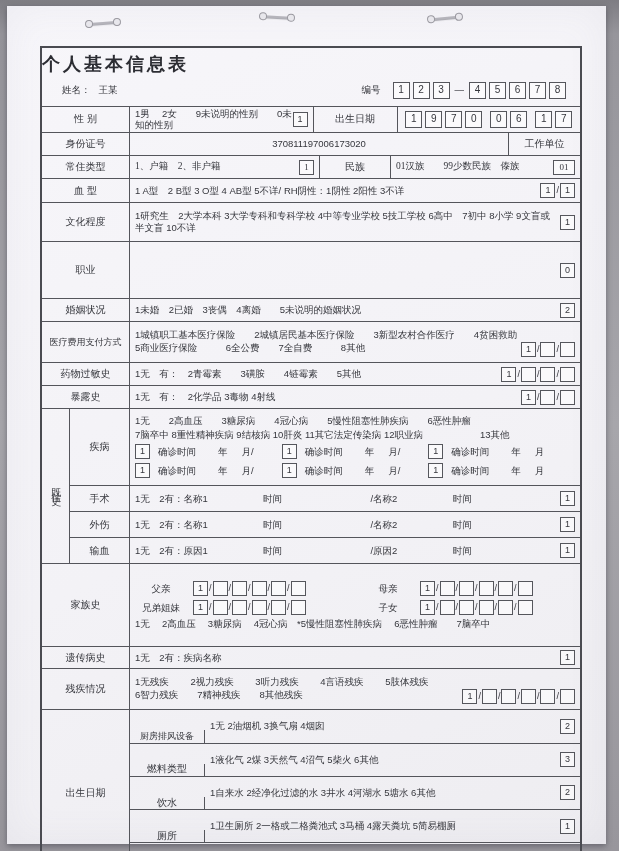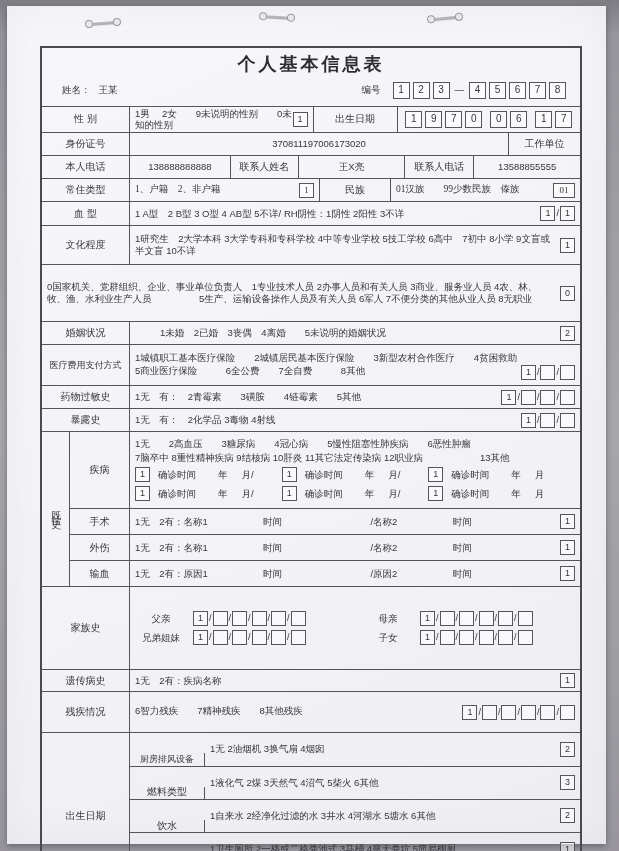--- a/index.html
+++ b/index.html
@@ -42,21 +42,21 @@
   .vbox.wide{width:20px;}
   .bbox{
     width:15px;height:15px;border:1px solid #55565c;flex:none;
     display:inline-flex;align-items:center;justify-content:center;
     font-size:10px;background:rgba(255,255,255,.55);
   }
   .boxes{display:inline-flex;align-items:center;margin-left:auto;flex:none;}
   .sl{padding:0 1px;font-size:9px;}
   .gap8{margin-left:8px;} .gap3{margin-left:3px;}
   .vert{writing-mode:vertical-lr;text-orientation:upright;letter-spacing:4px;font-size:10px;margin:auto;}
-  .title-block{padding:5px 0 2px;text-align:center;}
+  .title-block{padding:5px 0 2px;}
   .title{font-size:18px;font-weight:bold;letter-spacing:3px;color:#2c2d33;}
   .nameline{display:flex;align-items:center;padding:4px 14px 7px 20px;}
   .seg{display:flex;align-items:center;flex:1;}
   .seg .yl{margin-left:22px;} .seg .ml{margin-left:14px;}
   .sp1{flex:1.0;} .sp2{flex:1.6;}
   .famgrid{display:grid;grid-template-columns:1fr 1fr;row-gap:4px;column-gap:14px;padding:2px 0;}
   .fam{display:flex;align-items:center;}
   .fam .fname{width:52px;text-align:center;flex:none;}
   .optline{display:block;padding:1px 0;}
 </style>
@@ -113,28 +113,20 @@
         <span class="bbox gap3">7</span>
       </div>
     </div>
 
     <div class="row" style="min-height:22px;justify-content:center;">
       <div class="cell lab w88">身份证号</div>
       <div class="cell w137 fill" style="justify-content:center;">370811197006173020</div>
       <div class="cell lab w71">工作单位</div>
     </div>
 
-    <div class="row" style="min-height:22px;">
-      <div class="cell lab w88">本人电话</div>
-      <div class="cell w69 fill" style="justify-content:center;padding:1px 2px;">138888888888</div>
-      <div class="cell lab w68">联系人姓名</div>
-      <div class="cell w71 fill" style="justify-content:center;">王X亮</div>
-      <div class="cell lab w69">联系人电话</div>
-      <div class="cell fill" style="justify-content:center;">13588855555</div>
-    </div>
 
     <div class="row" style="min-height:22px;font-family:Liberation Serif, serif;">
       <div class="cell lab w88">常住类型</div>
       <div class="cell w137 fill">
         <span>1、户籍　2、非户籍</span>
         <span class="boxes">
             <span class="vbox">1</span>
           </span>
       </div>
       <div class="cell lab w71">民族</div>
@@ -162,29 +154,29 @@
       <div class="cell lab w88">文化程度</div>
       <div class="cell fill">
         <span style="flex:1;padding-right:8px;">1研究生　2大学本科 3大学专科和专科学校 4中等专业学校 5技工学校 6高中　7初中 8小学 9文盲或半文盲 10不详</span>
         <span class="boxes">
             <span class="vbox">1</span>
           </span>
       </div>
     </div>
 
     <div class="row" style="min-height:56px;">
-      <div class="cell fill">
-        <span style="flex:1;padding-right:8px;">0国家机关、党群组织、企业、事业单位负责人　1专业技术人员 2办事人员和有关人员 3商业、服务业人员 4农、林、牧、渔、水利业生产人员　　　　　5生产、运输设备操作人员及有关人员 6军人 7不便分类的其他从业人员 8无职业</span>
+      <div class="cell lab w88">职业</div>
+      <div class="cell fill">
         <span class="boxes">
             <span class="vbox">0</span>
           </span>
       </div>
     </div>
 
-    <div class="row" style="min-height:22px;gap:25px;">
+    <div class="row" style="min-height:22px;">
       <div class="cell lab w88">婚姻状况</div>
       <div class="cell fill">
         <span>1未婚　2已婚　3丧偶　4离婚　　5未说明的婚姻状况</span>
         <span class="boxes">
             <span class="vbox">2</span>
           </span>
       </div>
     </div>
 
     <div class="row" style="min-height:40px;">
@@ -398,36 +390,38 @@
                 <span class="vbox"></span>
                 <span class="sl">/</span>
                 <span class="vbox"></span>
                 <span class="sl">/</span>
                 <span class="vbox"></span>
                 <span class="sl">/</span>
                 <span class="vbox"></span>
             </span>
           </span>
         </div>
+        <span class="optline">1无　 2高血压　 3糖尿病　 4冠心病　*5慢性阻塞性肺疾病　 6恶性肿瘤　　7脑卒中</span>
       </div>
     </div>
 
     <div class="row" style="min-height:21px;">
       <div class="cell lab w88">遗传病史</div>
       <div class="cell fill">
         <span>1无　2有：疾病名称</span>
         <span class="boxes">
             <span class="vbox">1</span>
           </span>
       </div>
     </div>
 
     <div class="row" style="min-height:40px;">
       <div class="cell lab w88">残疾情况</div>
       <div class="cell fill col">
+        <span class="optline">1无残疾　　 2视力残疾　　 3听力残疾　　 4言语残疾　　 5肢体残疾</span>
         <span class="line">
           <span>6智力残疾　　7精神残疾　　8其他残疾</span>
           <span class="boxes">
             <span class="vbox">1</span>
             <span class="sl">/</span>
             <span class="vbox"></span>
             <span class="sl">/</span>
             <span class="vbox"></span>
             <span class="sl">/</span>
             <span class="vbox"></span>

